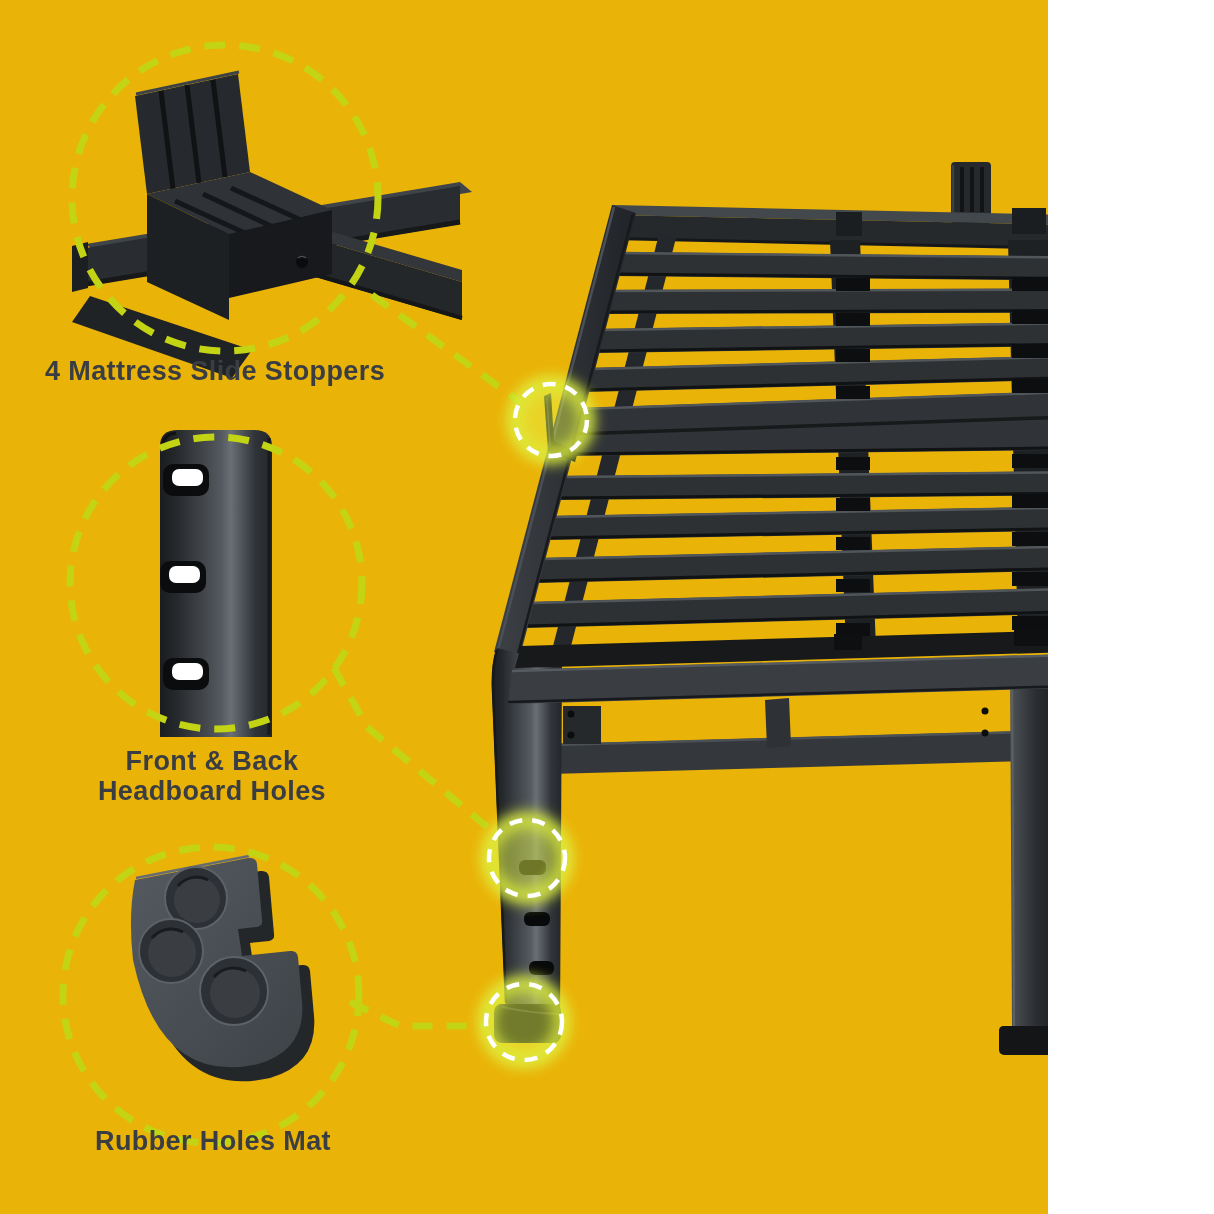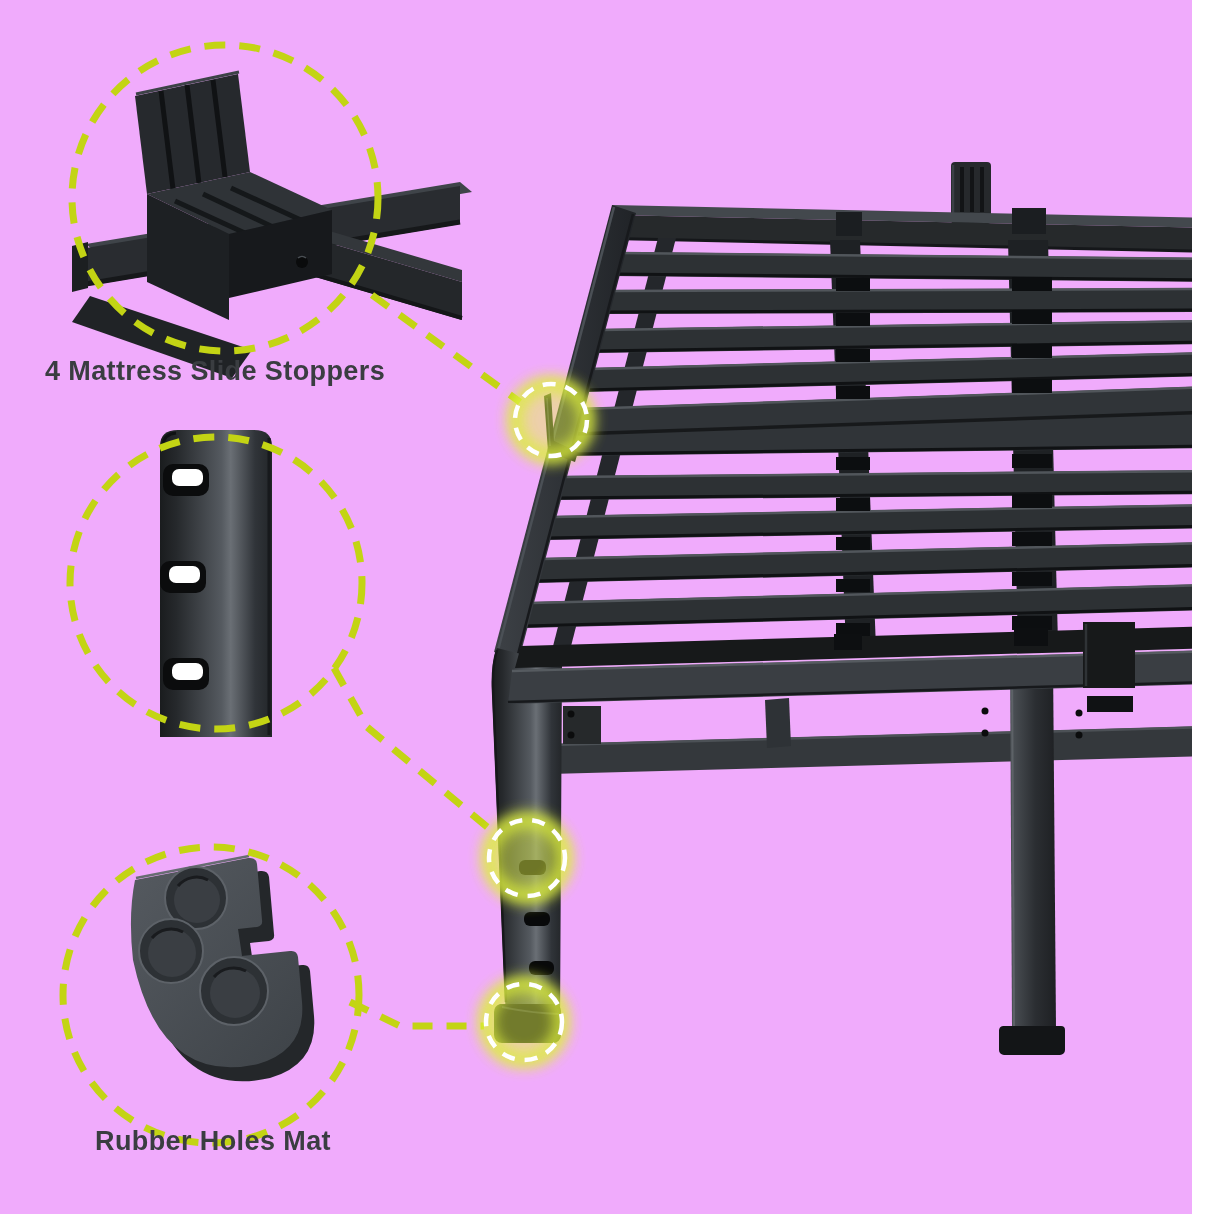--- a/index.html
+++ b/index.html
@@ -1,16 +1,16 @@
 <!DOCTYPE html>
 <html><head>
 <meta charset="utf-8">
 <style>
   html,body{margin:0;padding:0;background:#fff;}
-  .canvas{position:relative;width:1192px;height:1214px;background:#f0abfc;overflow:hidden;
+  .canvas{position:relative;width:1048px;height:1214px;background:#eab308;overflow:hidden;
           font-family:"Liberation Sans", sans-serif;}
   .scene{position:absolute;left:0;top:0;}
   .callout-label{position:absolute;transform:translateX(-50%);text-align:center;
           color:#3a3d41;font-size:27px;font-weight:600;letter-spacing:.4px;white-space:nowrap;}
   .callout-label .ln{display:block;line-height:30px;}
 </style>
 </head>
 <body>
 
 <div class="canvas">
@@ -306,16 +306,20 @@
     <g>
       <circle cx="524" cy="1022" r="42" fill="rgba(232,250,75,0.45)" filter="url(#blurGlow)"></circle>
       <circle cx="524" cy="1022" r="38" fill="none" stroke="#dcee3e" stroke-width="15" opacity="0.9" filter="url(#blurGlow)"></circle>
       <circle cx="524" cy="1022" r="38" fill="none" stroke="#ffffff" stroke-width="4.5" stroke-dasharray="13 10"></circle>
     </g>
   </g>
 </svg>
 
 <div class="callout-label" style="left:215px; top:356px;">4 Mattress Slide Stoppers</div>
 
+<div class="callout-label" style="left:212px; top:746px;">
+  <span class="ln">Front &amp; Back</span>
+  <span class="ln">Headboard Holes</span>
+</div>
 
 <div class="callout-label" style="left:213px; top:1126px;">Rubber Holes Mat</div>
 
 </div>
 
 </body></html>

